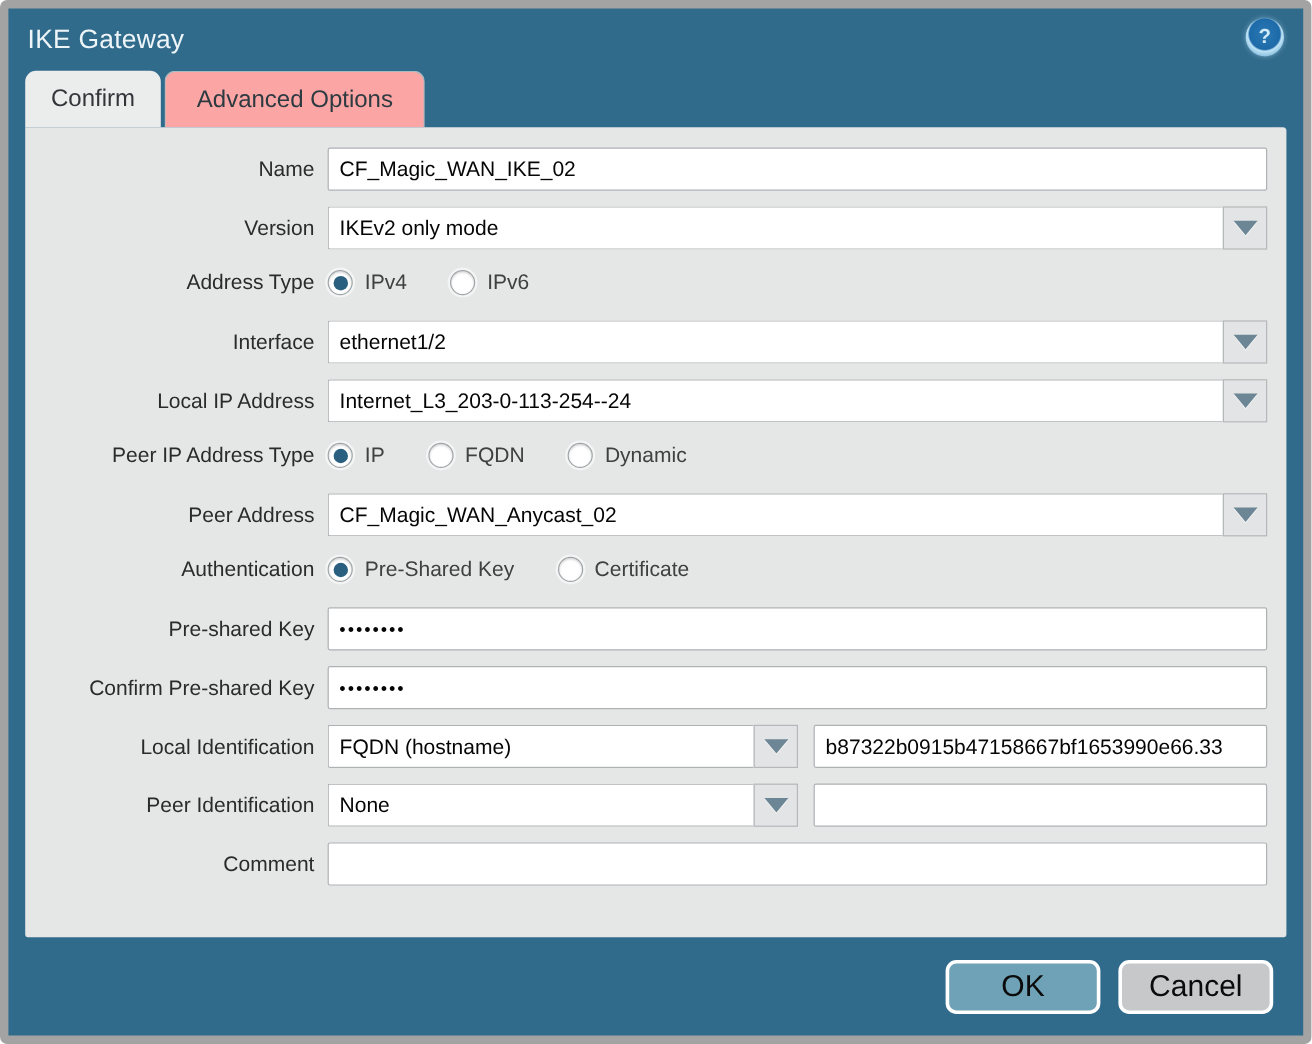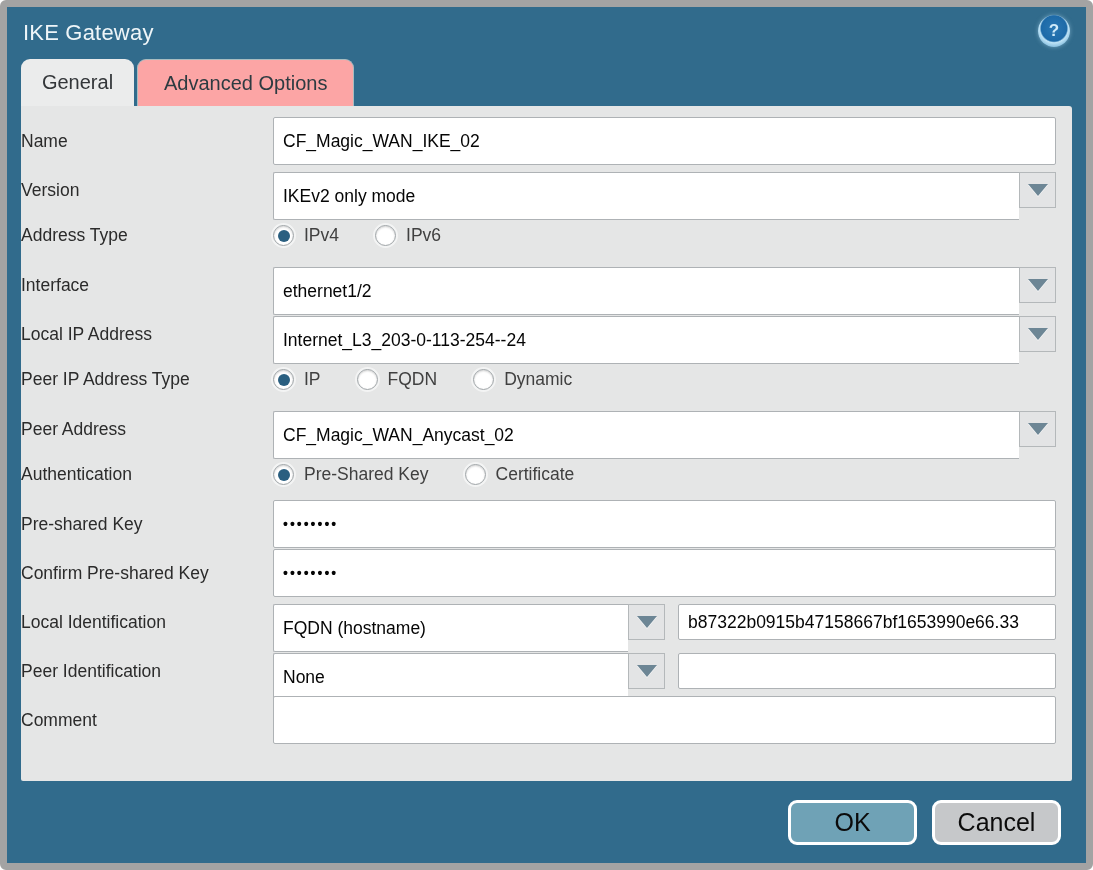--- a/index.html
+++ b/index.html
@@ -65,28 +65,28 @@
     background: #e5e6e6;
     margin: 0 14px;
     border-radius: 0 3px 2px 2px;
     padding: 17px 16px 0 0;
     overflow: hidden;
   }
   .row { display: flex; align-items: center; height: 36px; margin-bottom: 13px; }
   .row.radios { height: 29px; margin-bottom: 17px; }
   .flabel {
     width: 252px; flex: 0 0 252px;
-    text-align: left; padding-right: 11px;
+    text-align: right; padding-right: 11px;
     font-size: 17.5px; color: #2b2b2b;
     white-space: nowrap;
   }
   .fctrl { flex: 1 1 auto; display: flex; align-items: center; height: 100%; }
 
   .ti {
-    width: 100%; height: 48px;
+    width: 100%; height: 36px;
     border: 1px solid #aeb2b5; border-radius: 2px;
     background: #ffffff;
     font-family: "Liberation Sans", "DejaVu Sans", sans-serif;
     font-size: 17.5px; color: #050505;
     padding: 0 9px;
     outline: none;
   }
   .pw { font-size: 14px; font-weight: bold; letter-spacing: 2px; }
 
   .combo { display: flex; width: 100%; height: 36px; }
@@ -147,21 +147,21 @@
 <body>
 
 <div class="dialog">
 
   <div class="titlebar">
     <span class="title">IKE Gateway</span>
     <span class="help-icon">?</span>
   </div>
 
   <div class="tabs">
-    <div class="tab active">General</div>
+    <div class="tab active">Confirm</div>
     <div class="tab inactive">Advanced Options</div>
   </div>
 
   <div class="panel">
 
     <div class="row">
       <div class="flabel">Name</div>
       <div class="fctrl">
         <input class="ti" value="CF_Magic_WAN_IKE_02" style="">
       </div>

